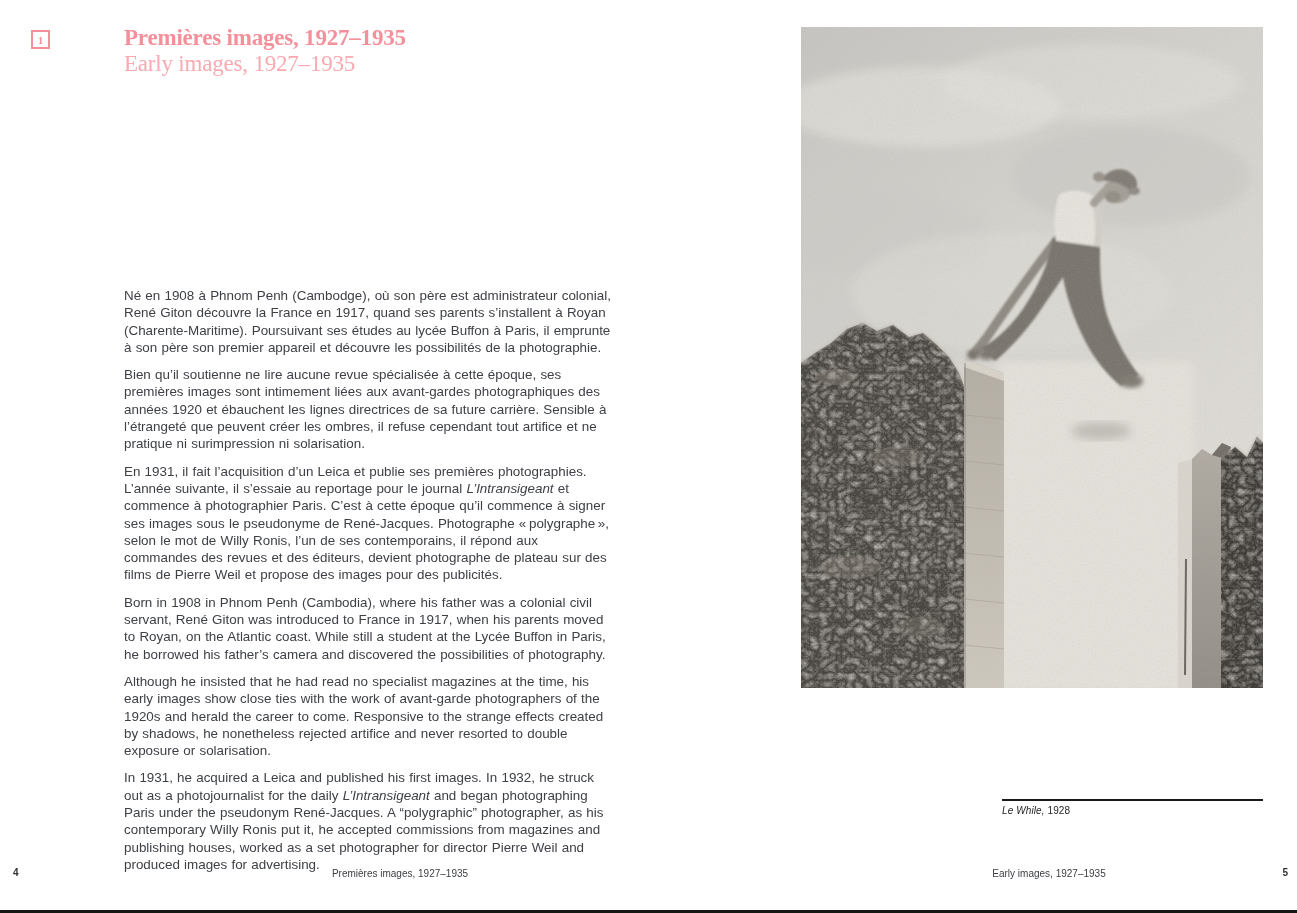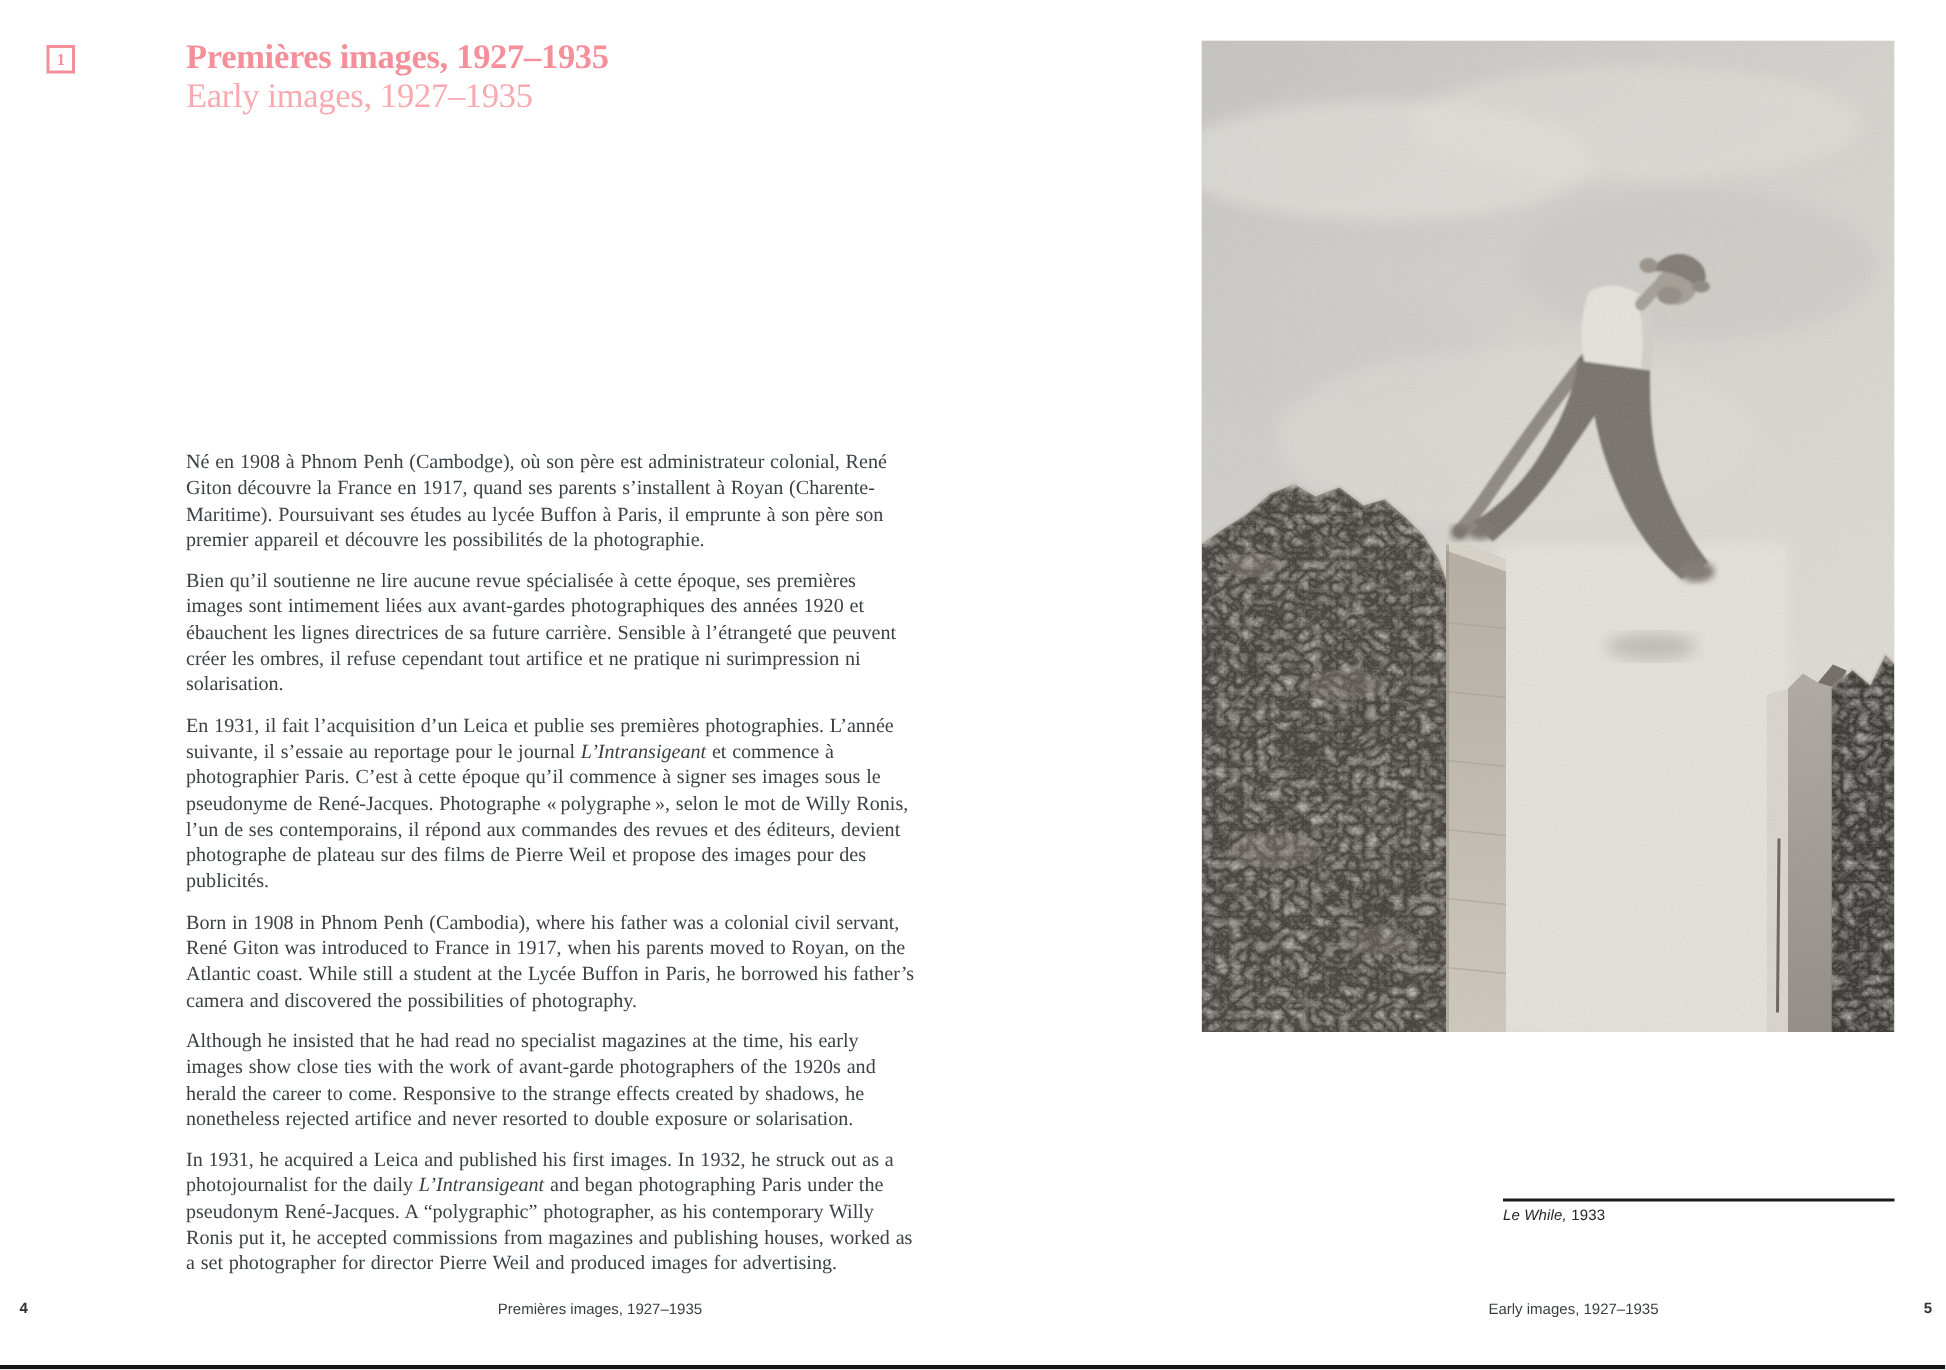--- a/index.html
+++ b/index.html
@@ -25,21 +25,21 @@
   .heading{position:absolute;left:124px;top:24px;}
   .title-fr{
     margin:0;font-family:"Liberation Serif",serif;font-weight:700;font-size:23px;line-height:27px;
     color:var(--accent-pink);letter-spacing:-0.2px;
   }
   .title-en{
     margin:0;font-family:"Liberation Serif",serif;font-weight:400;font-size:23px;line-height:26px;
     color:var(--accent-pink-light);letter-spacing:-0.2px;
   }
   
-  .body-text{position:absolute;left:124px;top:299px;width:488px;font-family:Liberation Serif, serif;}
+  .body-text{position:absolute;left:124px;top:287px;width:488px;}
   .body-text p{
     margin:0 0 10px 0;font-size:13.4px;line-height:17.3px;color:var(--body-text);
     word-spacing:0.5px;
   }
   .it{font-style:italic;}
   
   .photo{position:absolute;left:801px;top:27px;width:462px;height:661px;}
   .photo svg{display:block;}
   .caption-rule{position:absolute;left:1002px;top:799px;width:261px;height:2px;background:var(--rule-color);}
   .caption{
@@ -198,19 +198,19 @@
           <ellipse cx="333" cy="164" rx="6" ry="4" fill="#8b8680"></ellipse>
           <ellipse cx="298" cy="150" rx="6" ry="5" fill="#968f87"></ellipse>
         </g>
 
         <rect x="0" y="0" width="462" height="661" filter="url(#grainF)" opacity="0.5"></rect>
       </g>
     </svg>
   </figure>
 
   <div class="caption-rule"></div>
-  <div class="caption"><span class="it">Le While,</span><span> 1933</span></div>
+  <div class="caption"><span class="it">Le While,</span><span> 1928</span></div>
 
   <span class="running-title rt-right">Early images, 1927–1935</span>
   <span class="folio folio-right">5</span>
 
   <div class="bottom-edge"></div>
 </div>
 
 </body></html>

